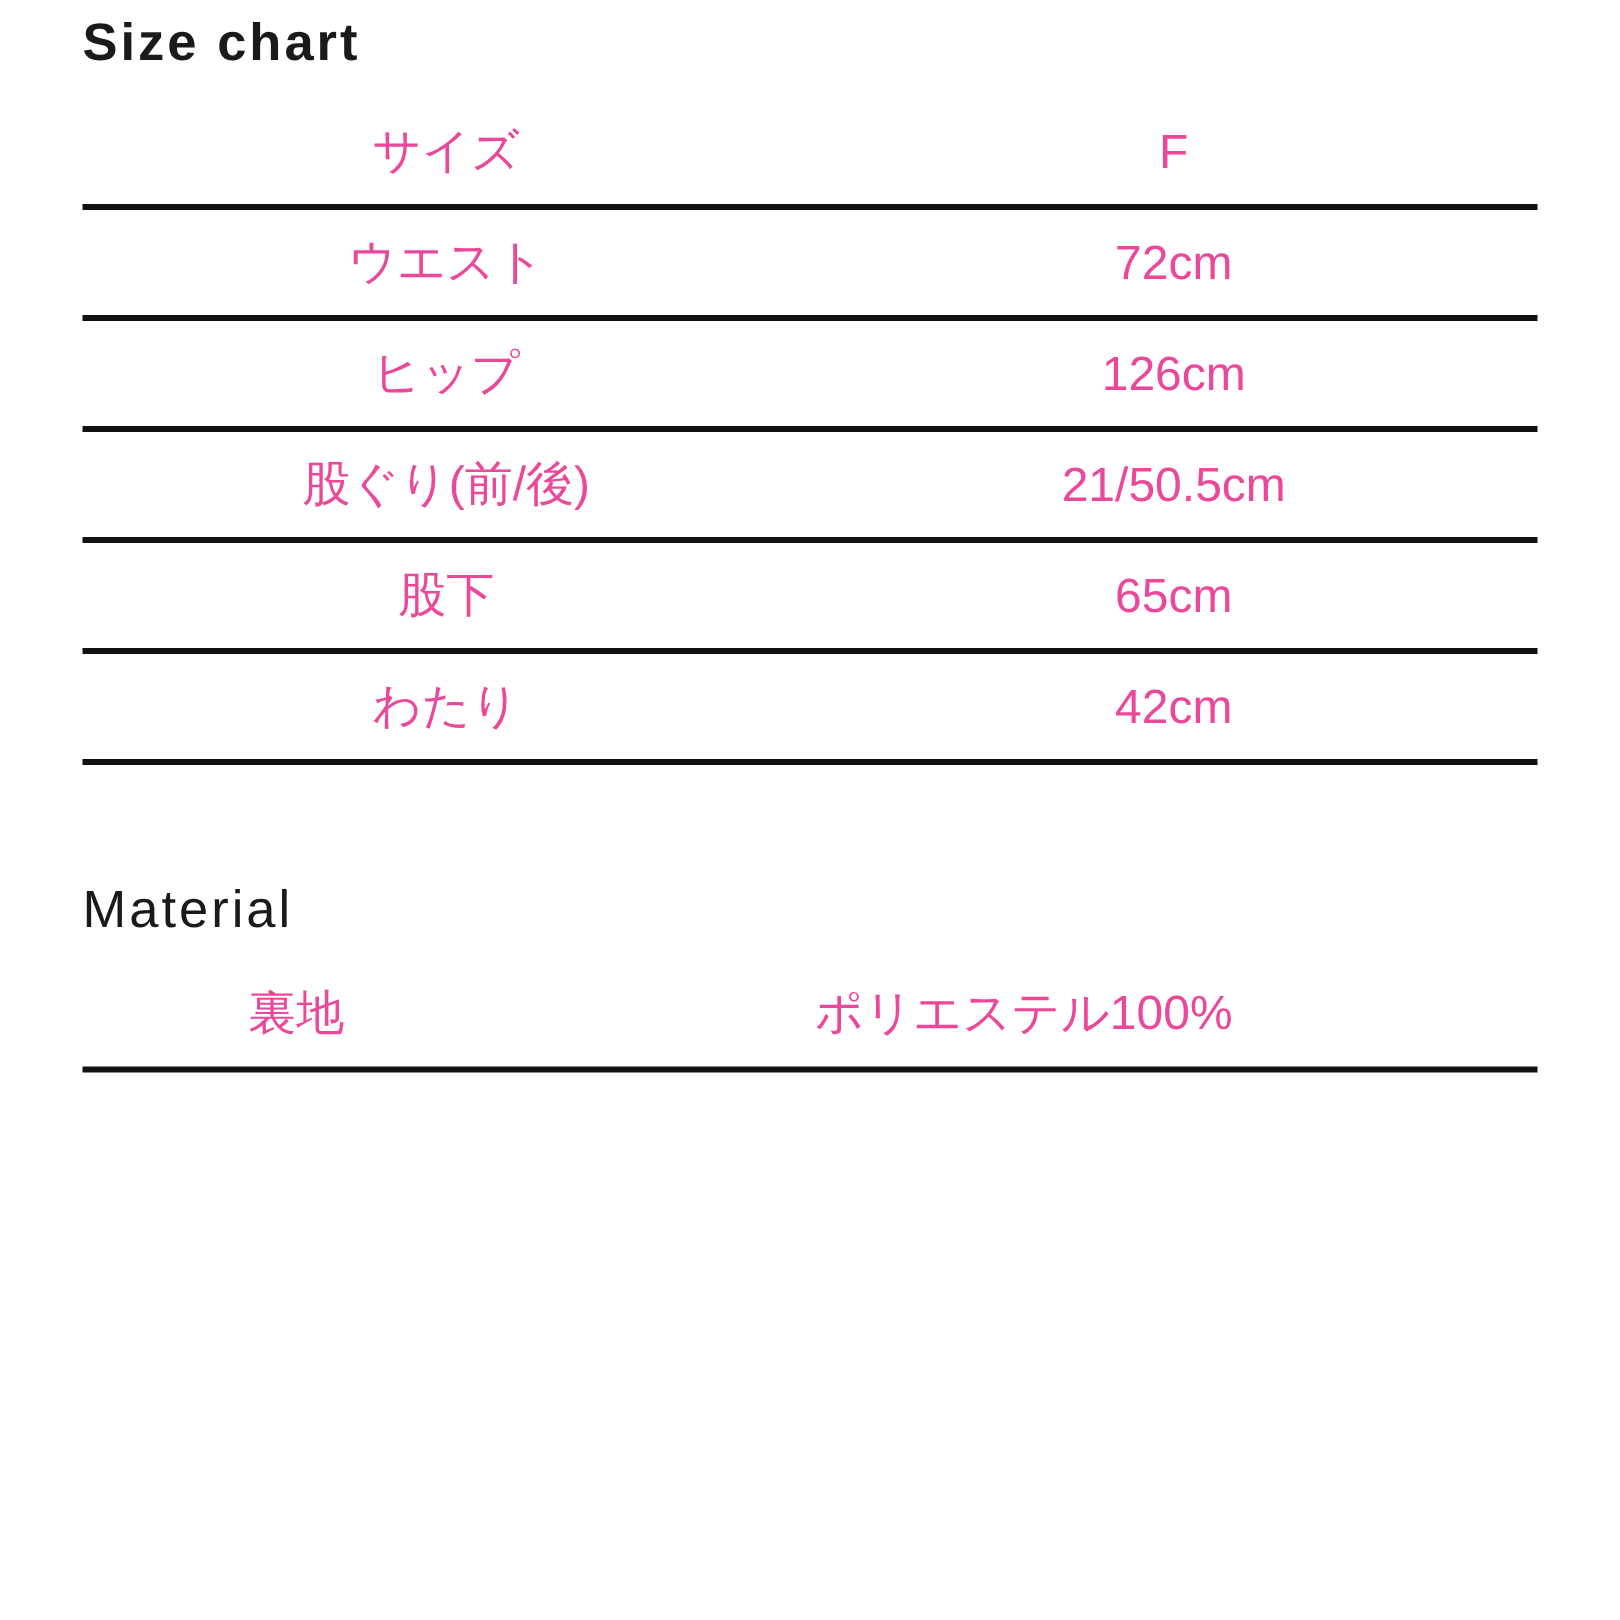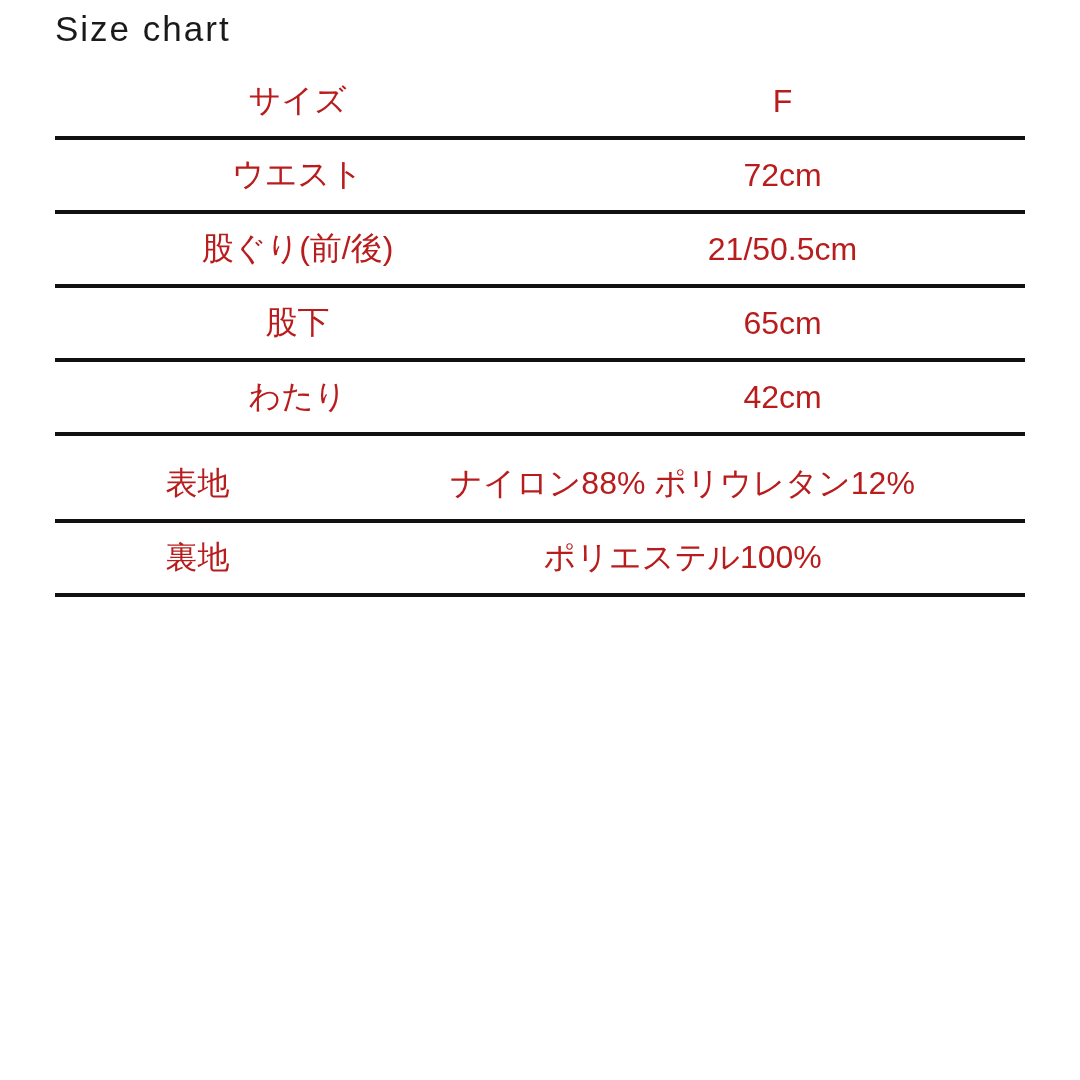--- a/index.html
+++ b/index.html
@@ -17,35 +17,35 @@
   .page {
     padding: 8px 0 0 55px;
   }
   .section-heading {
     font-size: 35px;
     font-weight: 500;
     letter-spacing: 2px;
     line-height: 42px;
     color: #1a1a1a;
   }
-  #size-heading { margin: 0; }
+  #size-heading { margin: 0; font-weight: bold; }
   #material-heading { margin: 76px 0 0 0; }
 
   table {
     border-collapse: collapse;
     table-layout: fixed;
     width: 970px;
   }
   td {
     height: 70px;
     text-align: center;
     vertical-align: middle;
     font-size: 32px;
     font-weight: 400;
-    color: #b91c1c;
+    color: #ec4899;
     border-bottom: 4px solid #111111;
     padding: 0;
     white-space: nowrap;
     overflow: visible;
   }
   .size-table { margin-top: 16px; }
   .size-table col.c-label { width: 50%; }
   .size-table col.c-value { width: 50%; }
 
   .material-table { margin-top: 13px; }
@@ -67,45 +67,46 @@
     <tbody>
       <tr>
         <td>サイズ</td>
         <td>F</td>
       </tr>
       <tr>
         <td>ウエスト</td>
         <td>72cm</td>
       </tr>
       <tr>
+        <td>ヒップ</td>
+        <td>126cm</td>
+      </tr>
+      <tr>
         <td>股ぐり(前/後)</td>
         <td>21/50.5cm</td>
       </tr>
       <tr>
         <td>股下</td>
         <td>65cm</td>
       </tr>
       <tr>
         <td>わたり</td>
         <td>42cm</td>
       </tr>
     </tbody>
   </table>
 
+  <h2 class="section-heading" id="material-heading">Material</h2>
 
   <table class="material-table">
     <colgroup>
         <col class="c-label">
         <col class="c-value">
       </colgroup>
     <tbody>
-      <tr>
-        <td>表地</td>
-        <td>ナイロン88% ポリウレタン12%</td>
-      </tr>
       <tr>
         <td>裏地</td>
         <td>ポリエステル100%</td>
       </tr>
     </tbody>
   </table>
 
 </div>
 
 </body></html>

